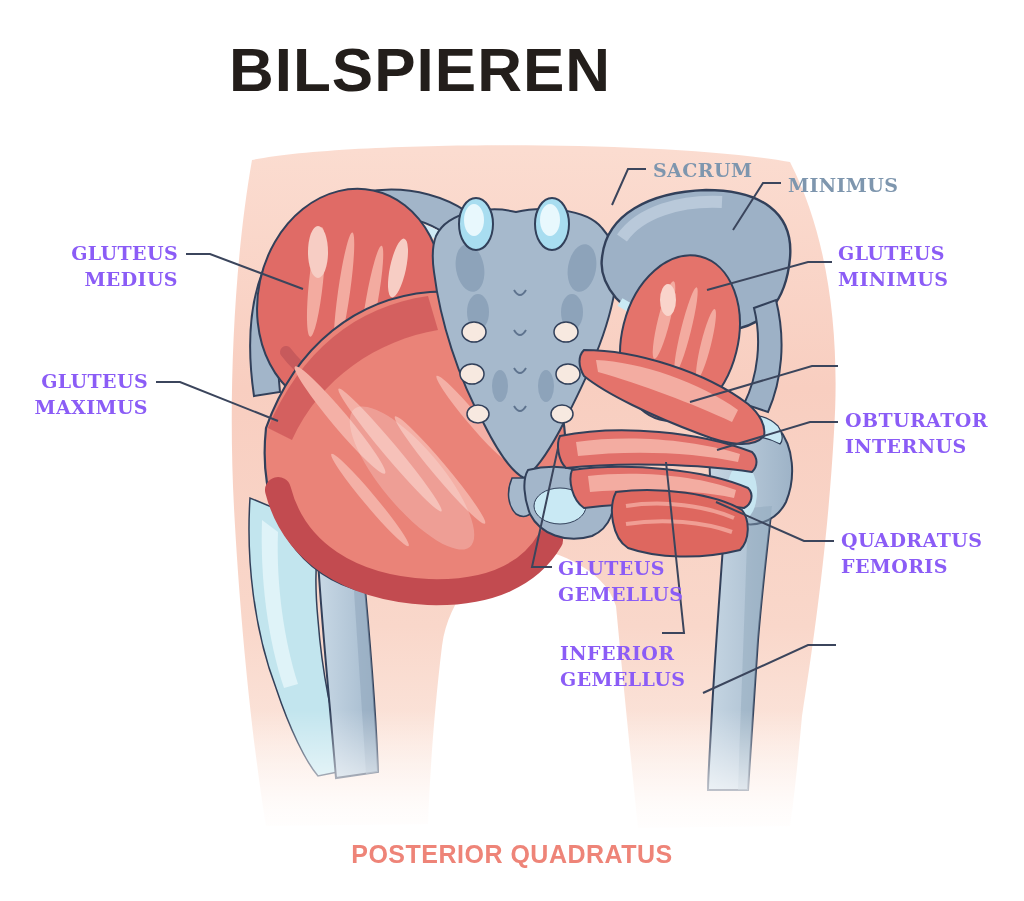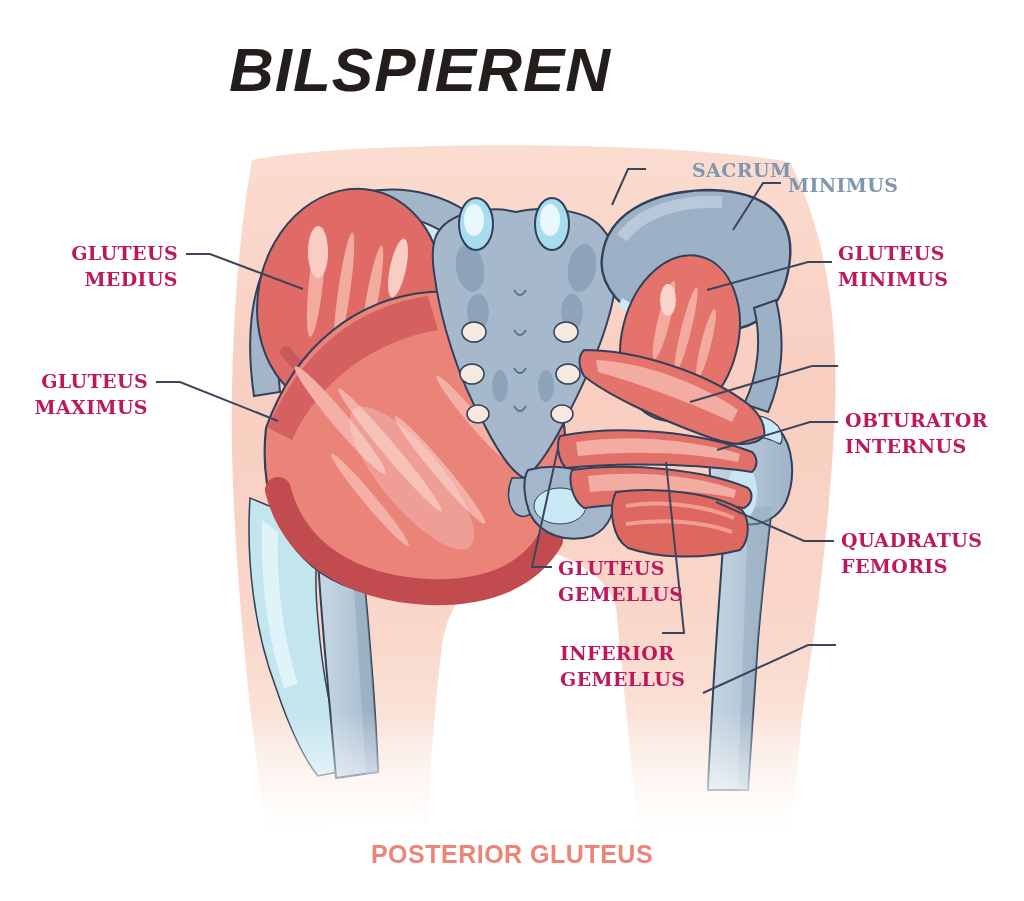--- a/index.html
+++ b/index.html
@@ -1,31 +1,31 @@
 <!DOCTYPE html>
 <html><head>
 <meta charset="utf-8">
 <style>
   html,body{margin:0;padding:0;background:#ffffff;}
   .stage{position:relative;width:1024px;height:901px;margin:0 auto;background:#ffffff;overflow:hidden;
          font-family:"Liberation Sans",sans-serif;}
   .stage svg{position:absolute;left:0;top:0;}
   .title{position:absolute;left:0;top:34px;width:840px;text-align:center;
          font-family:"Liberation Sans",sans-serif;font-weight:bold;font-size:62px;
-         letter-spacing:1px;color:#231e1b;font-style:italic;}
+         letter-spacing:1px;color:#231e1b;}
   .footer{position:absolute;left:0;top:840px;width:1024px;text-align:center;
          font-family:"Liberation Sans",sans-serif;font-weight:bold;font-size:25px;
          letter-spacing:.5px;color:#ee8478;}
   .lbl{position:absolute;font-family:"DejaVu Serif",serif;font-weight:bold;font-size:19px;
-       line-height:1.38;letter-spacing:.4px;color:#be185d;white-space:pre-line;}
+       line-height:1.38;letter-spacing:.4px;color:#8b5cf6;white-space:pre-line;}
   .lbl.bone{color:#7e96ae;}
   .r{text-align:right;}
   #lbl-gluteus-medius{right:846px;top:240px;}
   #lbl-gluteus-maximus{right:876px;top:368px;}
-  #lbl-sacrum{left:653px;top:157px;margin-left:39px;}
+  #lbl-sacrum{left:653px;top:157px;}
   #lbl-pelvis{left:788px;top:172px;}
   #lbl-gluteus-minimus{left:838px;top:240px;}
   #lbl-piriformis{left:845px;top:353px;}
   #lbl-obturator-internus{left:845px;top:407px;}
   #lbl-quadratus-femoris{left:841px;top:527px;}
   #lbl-superior-gemellus{left:558px;top:555px;}
   #lbl-inferior-gemellus{left:560px;top:640px;}
   #lbl-thighbone{left:843px;top:633px;}
 </style>
 </head>
@@ -205,14 +205,14 @@
 MINIMUS</div>
   <div class="lbl" id="lbl-obturator-internus">OBTURATOR
 INTERNUS</div>
   <div class="lbl" id="lbl-quadratus-femoris">QUADRATUS
 FEMORIS</div>
   <div class="lbl" id="lbl-superior-gemellus">GLUTEUS
 GEMELLUS</div>
   <div class="lbl" id="lbl-inferior-gemellus">INFERIOR
 GEMELLUS</div>
 
-  <div class="footer">POSTERIOR GLUTEUS</div>
+  <div class="footer">POSTERIOR QUADRATUS</div>
 </div>
 
 </body></html>

